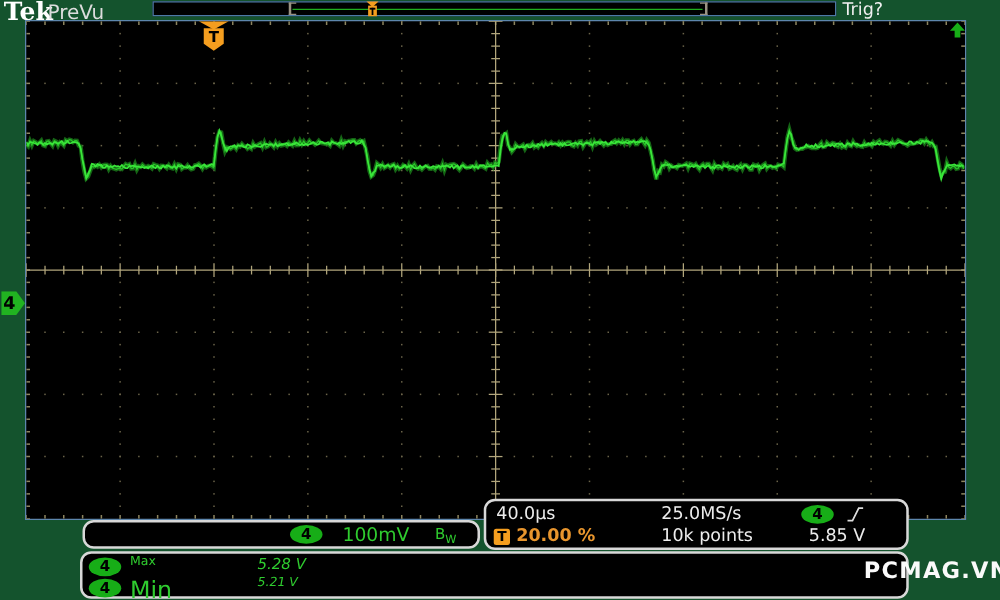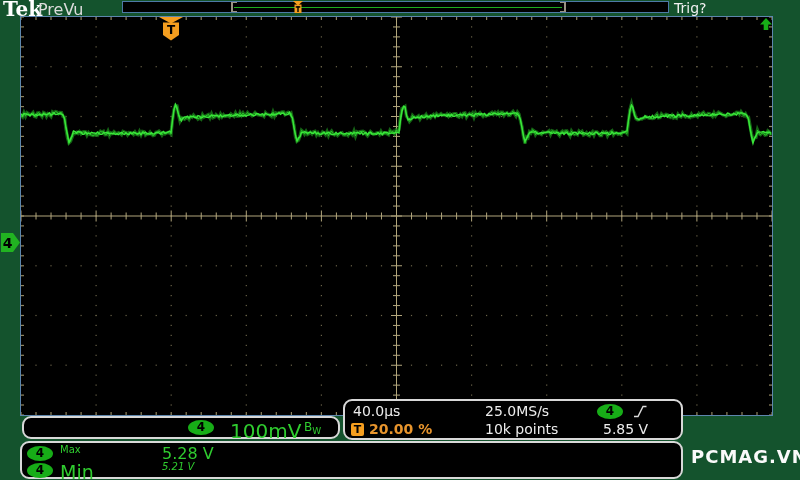--- a/index.html
+++ b/index.html
@@ -18,27 +18,27 @@
   .rv-bracket.r{left:437px;border-right:2px solid #9a9383;border-top:1px solid #9a9383;border-bottom:1px solid #9a9383;}
   .rv-trig{position:absolute;left:170px;top:-1px;}
   
   .graticule{position:absolute;left:20px;top:16px;width:751px;height:398px;
              border:1px solid #5d86ad;box-sizing:content-box;background:#000;}
   .grat-svg{position:absolute;left:0;top:0;}
   .trig-flag{position:absolute;left:137px;top:0px;}
   .trig-level-arrow{position:absolute;left:738px;top:0px;}
   .ch-marker{position:absolute;left:1px;top:233px;}
   
-  .rbox{position:absolute;border:2px solid #d8d8d8;border-radius:9px;background:#000;box-sizing:border-box;}
+  .rbox{position:absolute;border:2px solid #d8d8d8;border-radius:9px;background:#000;box-sizing:border-box;margin-left:44px;}
   .ch-box{left:22px;top:416px;width:318px;height:23px;}
   .tb-box{left:343px;top:399px;width:340px;height:41px;}
   .meas-box{left:20px;top:441px;width:663px;height:38px;}
   .badge{position:absolute;width:26px;height:15px;border-radius:50%;background:#17ad17;
          color:#000;font-weight:bold;font-size:12px;line-height:15px;text-align:center;}
-  .greent{color:#2fcc2f;font-size:20px;}
+  .greent{color:#2fcc2f;font-size:15px;}
   .whitet{color:#ececec;font-size:14px;}
   .oranget{color:#e8952d;font-size:14px;}
   .abs{position:absolute;white-space:nowrap;}
   .bw-sub{font-size:9px;vertical-align:sub;}
   .t-icon{position:absolute;width:13px;height:13px;background:#f59e1f;border-radius:2px;
           color:#000;font-weight:bold;font-size:11px;line-height:13px;text-align:center;}
   .watermark{position:absolute;left:691px;top:446px;font-size:18px;font-weight:bold;
              color:#fafafa;letter-spacing:1px;}
 </style>
 </head>
@@ -1015,21 +1015,21 @@
     <div class="t-icon" style="left:6px;top:22px;">T</div>
     <div class="oranget abs" style="left:24px;top:20px;font-weight:bold;">20.00 %</div>
     <div class="whitet abs" style="left:140px;top:20px;">10k points</div>
     <div class="whitet abs" style="left:258px;top:20px;text-align:right;">5.85 V</div>
   </div>
 
   <div class="rbox meas-box">
     <div>
       <div class="badge abs" style="left:5px;top:3px;">4</div>
       <div class="greent abs" style="left:38px;top:1px;font-size:10px;">Max</div>
-      <div class="greent abs" style="left:140px;top:1px;font-size:16px;">5.28 V</div>
+      <div class="greent abs" style="left:140px;top:1px;font-size:12px;font-style:italic;">5.28 V</div>
     </div>
     <div>
       <div class="badge abs" style="left:5px;top:20px;">4</div>
       <div class="greent abs" style="left:38px;top:18px;font-size:19px;">Min</div>
       <div class="greent abs" style="left:140px;top:18px;font-size:10px;font-style:italic;">5.21 V</div>
     </div>
   </div>
 
   <div class="watermark">PCMAG.VN</div>
 </div>

